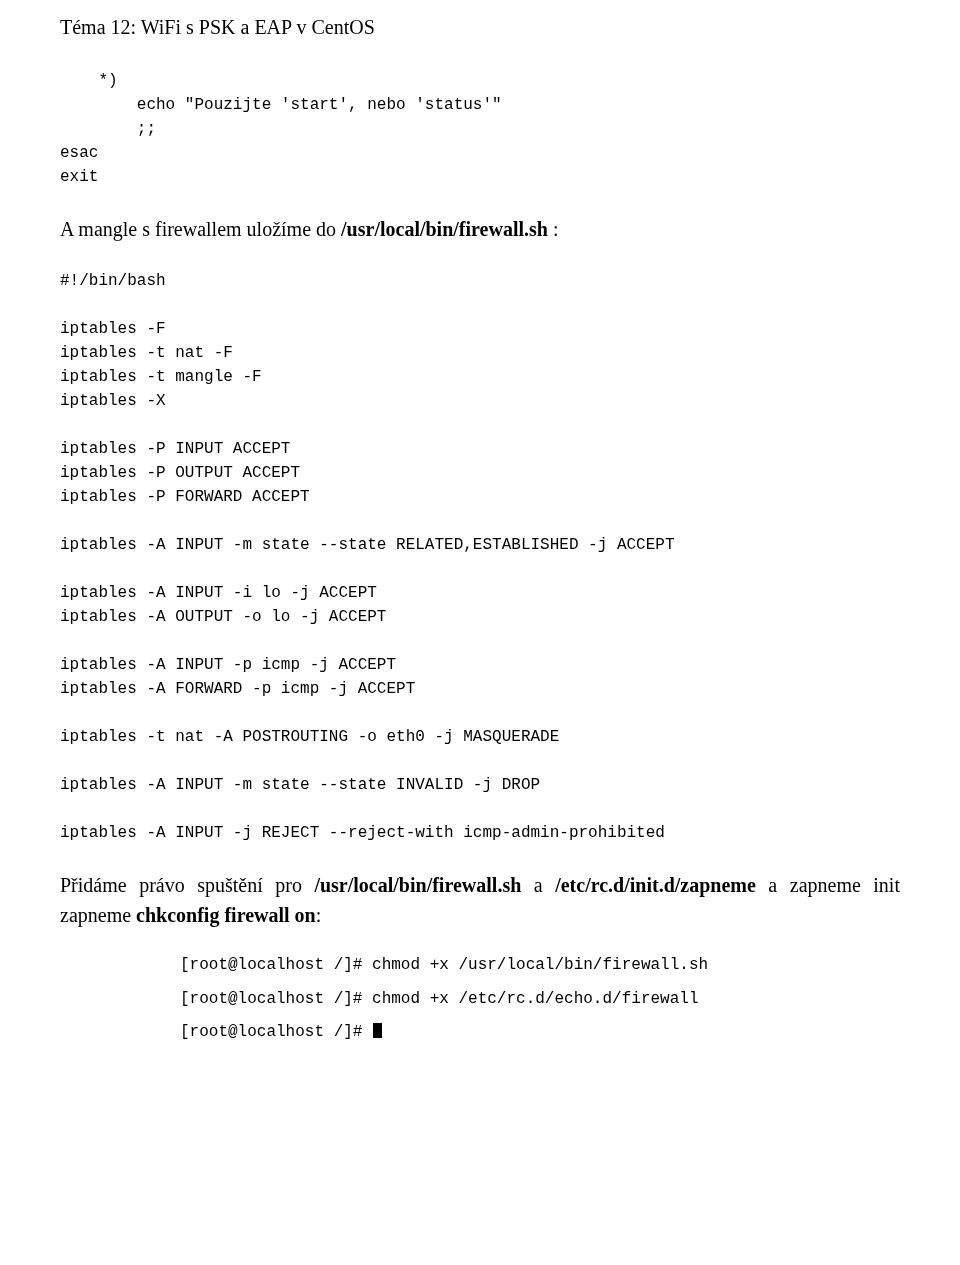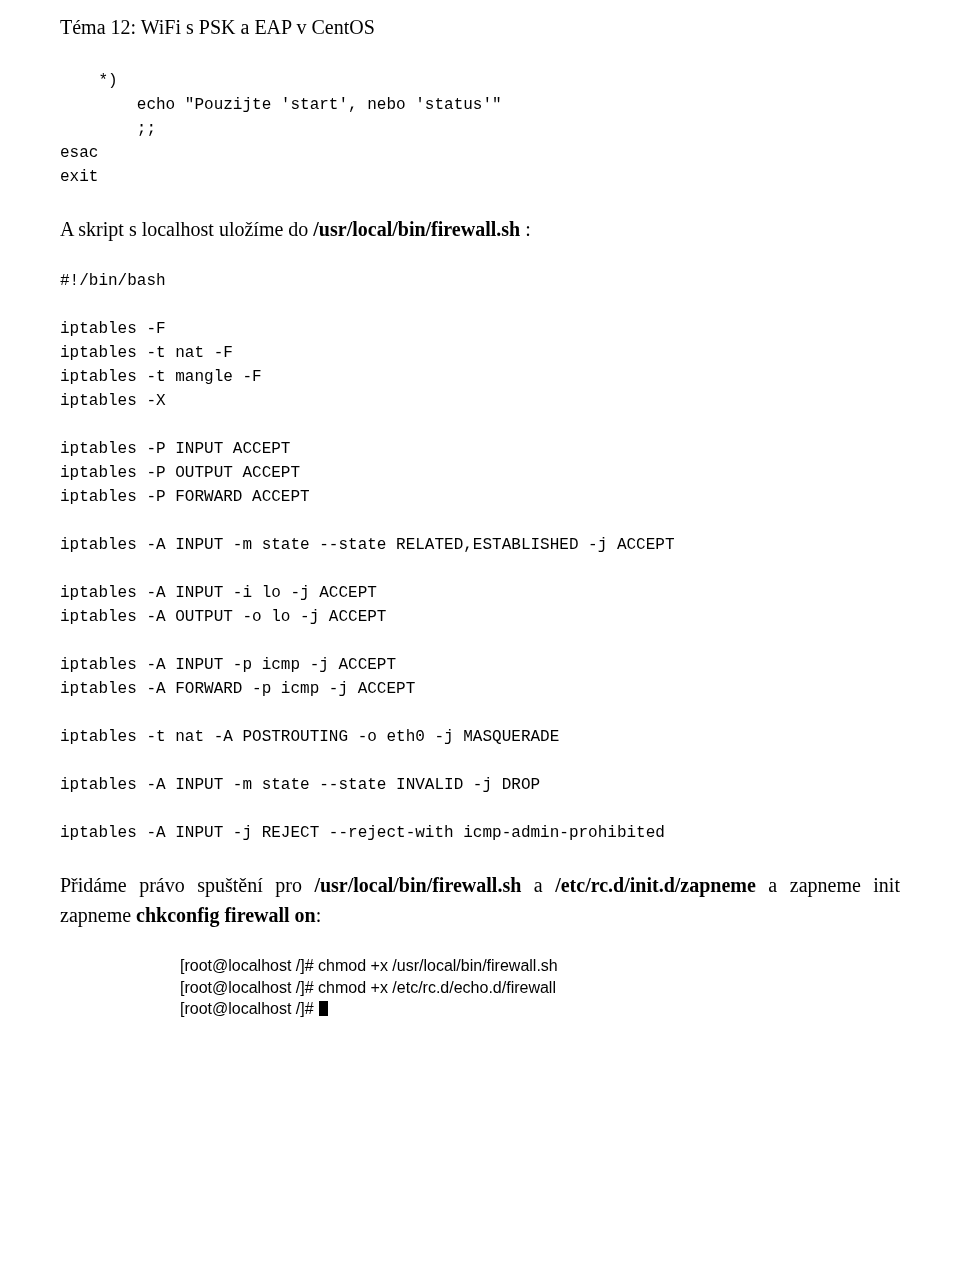--- a/index.html
+++ b/index.html
@@ -31,24 +31,25 @@
   }
   .bold {
     font-weight: bold;
   }
   .terminal {
     margin-top: 10px;
     margin-left: 120px;
     display:block;
   }
   .term-line {
-    font-family: Liberation Sans, sans-serif;
+    font-family: Liberation Mono, monospace;
     font-size: 16px;
     white-space: pre;
     line-height: 1.35;
+    margin-top: 12px;
   }
   .cursor {
     display:inline-block;
     width: 9px;
     height: 15px;
     background:#000;
     vertical-align: middle;
     margin-left:1px;
     position:relative;
     top:-1px;
@@ -61,21 +62,21 @@
 
   <div class="header-title">Téma 12: WiFi s PSK a EAP v CentOS</div>
 
   <pre class="code-block">    *)
         echo "Pouzijte 'start', nebo 'status'"
         ;;
 esac
 exit</pre>
 
   <div class="body-text">
-    <span>A skript s localhost uložíme do </span><span class="bold">/usr/local/bin/firewall.sh</span><span> :</span>
+    <span>A mangle s firewallem uložíme do </span><span class="bold">/usr/local/bin/firewall.sh</span><span> :</span>
   </div>
 
   <pre class="code-block">#!/bin/bash
 
 iptables -F
 iptables -t nat -F
 iptables -t mangle -F
 iptables -X
 
 iptables -P INPUT ACCEPT

